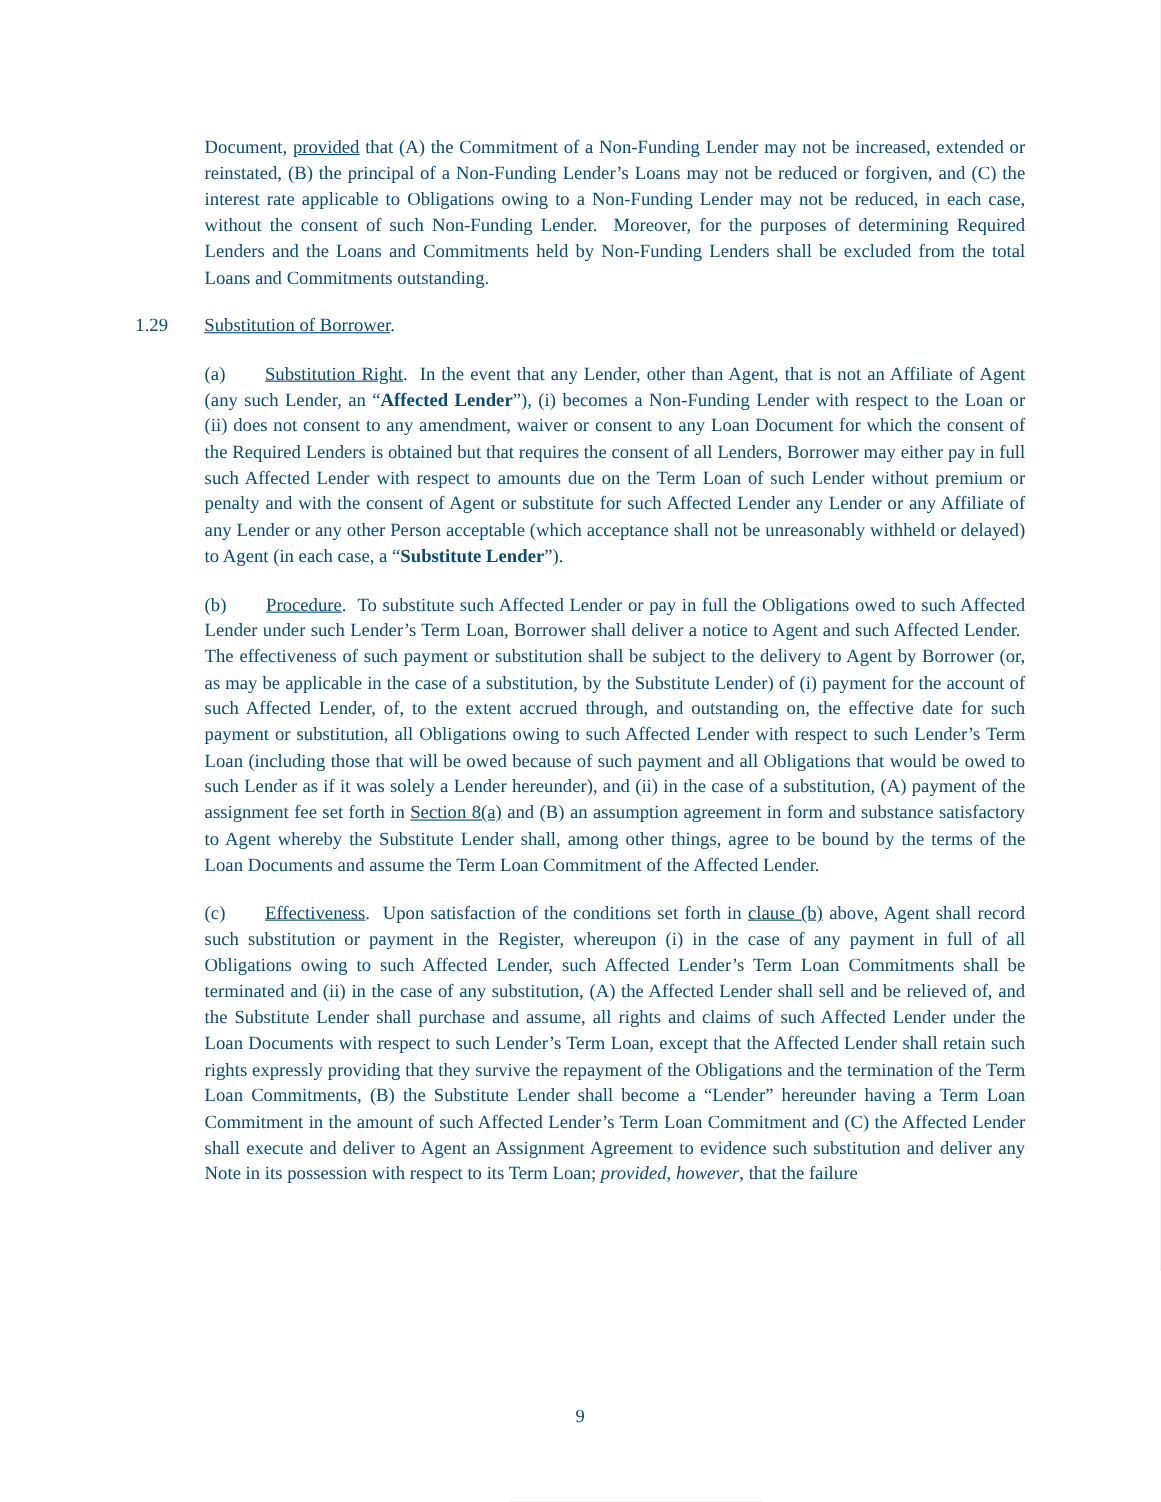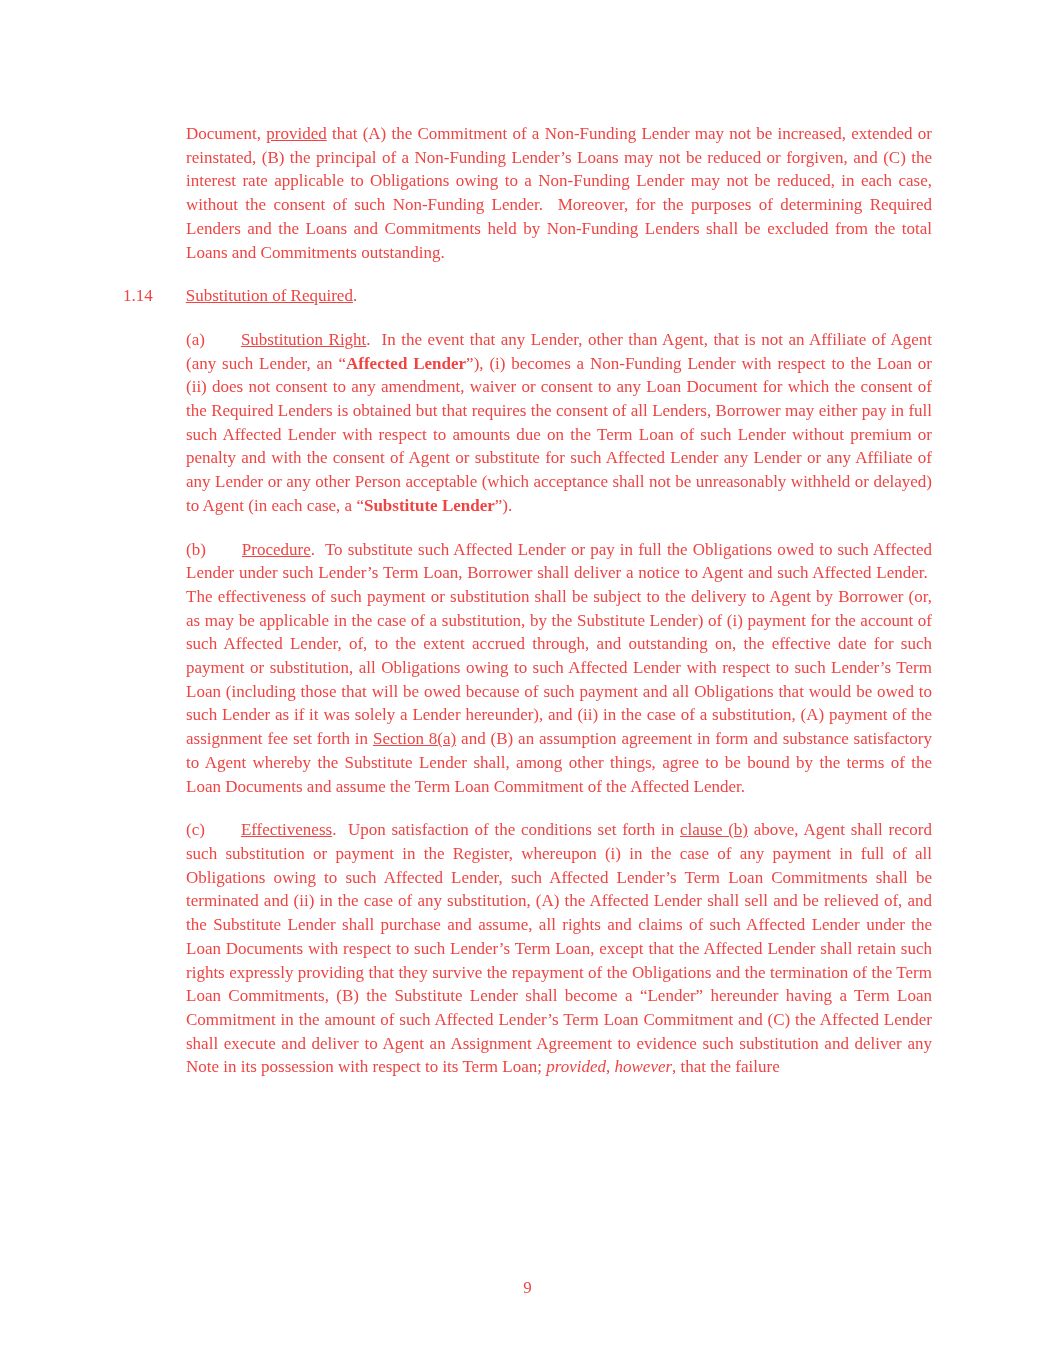--- a/index.html
+++ b/index.html
@@ -9,21 +9,21 @@
   }
   .page {
     position: relative;
     width: 1055px;
     height: 1365px;
     margin: 0 auto;
     background: #ffffff;
     font-family: "Liberation Serif", "DejaVu Serif", serif;
     font-size: 17px;
     line-height: 23.7px;
-    color: #ef4444;
+    color: #0c4a6e;
     box-sizing: border-box;
     overflow: hidden;
   }
   .body-col {
     position: absolute;
     top: 122px;
     left: 186px;
     width: 746px;
     text-align: justify;
   }
@@ -45,19 +45,19 @@
     width: 1055px;
     text-align: center;
   }
 </style>
 </head>
 <body>
 
 <div class="page">
   <div class="body-col">
     <p class="para"><span>Document, </span><span class="u">provided</span><span> that (A)&nbsp;the Commitment of a Non-Funding Lender may not be increased, extended or reinstated, (B)&nbsp;the principal of a Non-Funding Lender’s Loans may not be reduced or forgiven, and (C)&nbsp;the interest rate applicable to Obligations owing to a Non-Funding Lender may not be reduced, in each case, without the consent of such Non-Funding Lender.&nbsp; Moreover, for the purposes of determining Required Lenders and the Loans and Commitments held by Non-Funding Lenders shall be excluded from the total Loans and Commitments outstanding.</span></p>
-    <p class="para hanging"><span>1.14</span><span class="tab" style="width: 33px;"></span><span class="u">Substitution of Required</span><span>.</span></p>
+    <p class="para hanging"><span>1.29</span><span class="tab" style="width: 33px;"></span><span class="u">Substitution of Borrower</span><span>.</span></p>
     <p class="para"><span>(a)</span><span class="tab" style="width: 36px;"></span><span class="u">Substitution Right</span><span>.&nbsp; In the event that any Lender, other than Agent, that is not an Affiliate of Agent (any such Lender, an “</span><span class="b">Affected Lender</span><span>”), (i)&nbsp;becomes a Non-Funding Lender with respect to the Loan or (ii)&nbsp;does not consent to any amendment, waiver or consent to any Loan Document for which the consent of the Required Lenders is obtained but that requires the consent of all Lenders, Borrower may either pay in full such Affected Lender with respect to amounts due on the Term Loan of such Lender without premium or penalty and with the consent of Agent or substitute for such Affected Lender any Lender or any Affiliate of any Lender or any other Person acceptable (which acceptance shall not be unreasonably withheld or delayed) to Agent (in each case, a “</span><span class="b">Substitute Lender</span><span>”).</span></p>
     <p class="para"><span>(b)</span><span class="tab" style="width: 36px;"></span><span class="u">Procedure</span><span>.&nbsp; To substitute such Affected Lender or pay in full the Obligations owed to such Affected Lender under such Lender’s Term Loan, Borrower shall deliver a notice to Agent and such Affected Lender.&nbsp; The effectiveness of such payment or substitution shall be subject to the delivery to Agent by Borrower (or, as may be applicable in the case of a substitution, by the Substitute Lender) of (i)&nbsp;payment for the account of such Affected Lender, of, to the extent accrued through, and outstanding on, the effective date for such payment or substitution, all Obligations owing to such Affected Lender with respect to such Lender’s Term Loan (including those that will be owed because of such payment and all Obligations that would be owed to such Lender as if it was solely a Lender hereunder), and (ii)&nbsp;in the case of a substitution, (A)&nbsp;payment of the assignment fee set forth in </span><span class="u">Section 8(a)</span><span> and (B) an assumption agreement in form and substance satisfactory to Agent whereby the Substitute Lender shall, among other things, agree to be bound by the terms of the Loan Documents and assume the Term Loan Commitment of the Affected Lender.</span></p>
     <p class="para"><span>(c)</span><span class="tab" style="width: 36px;"></span><span class="u">Effectiveness</span><span>.&nbsp; Upon satisfaction of the conditions set forth in </span><span class="u">clause (b)</span><span> above, Agent shall record such substitution or payment in the Register, whereupon (i)&nbsp;in the case of any payment in full of all Obligations owing to such Affected Lender, such Affected Lender’s Term Loan Commitments shall be terminated and (ii)&nbsp;in the case of any substitution, (A)&nbsp;the Affected Lender shall sell and be relieved of, and the Substitute Lender shall purchase and assume, all rights and claims of such Affected Lender under the Loan Documents with respect to such Lender’s Term Loan, except that the Affected Lender shall retain such rights expressly providing that they survive the repayment of the Obligations and the termination of the Term Loan Commitments, (B)&nbsp;the Substitute Lender shall become a “Lender” hereunder having a Term Loan Commitment in the amount of such Affected Lender’s Term Loan Commitment and (C)&nbsp;the Affected Lender shall execute and deliver to Agent an Assignment Agreement to evidence such substitution and deliver any Note in its possession with respect to its Term Loan; </span><span class="i">provided</span><span>, </span><span class="i">however</span><span>, that the failure</span></p>
   </div>
   <div class="footer">9</div>
 </div>
 
 </body></html>

